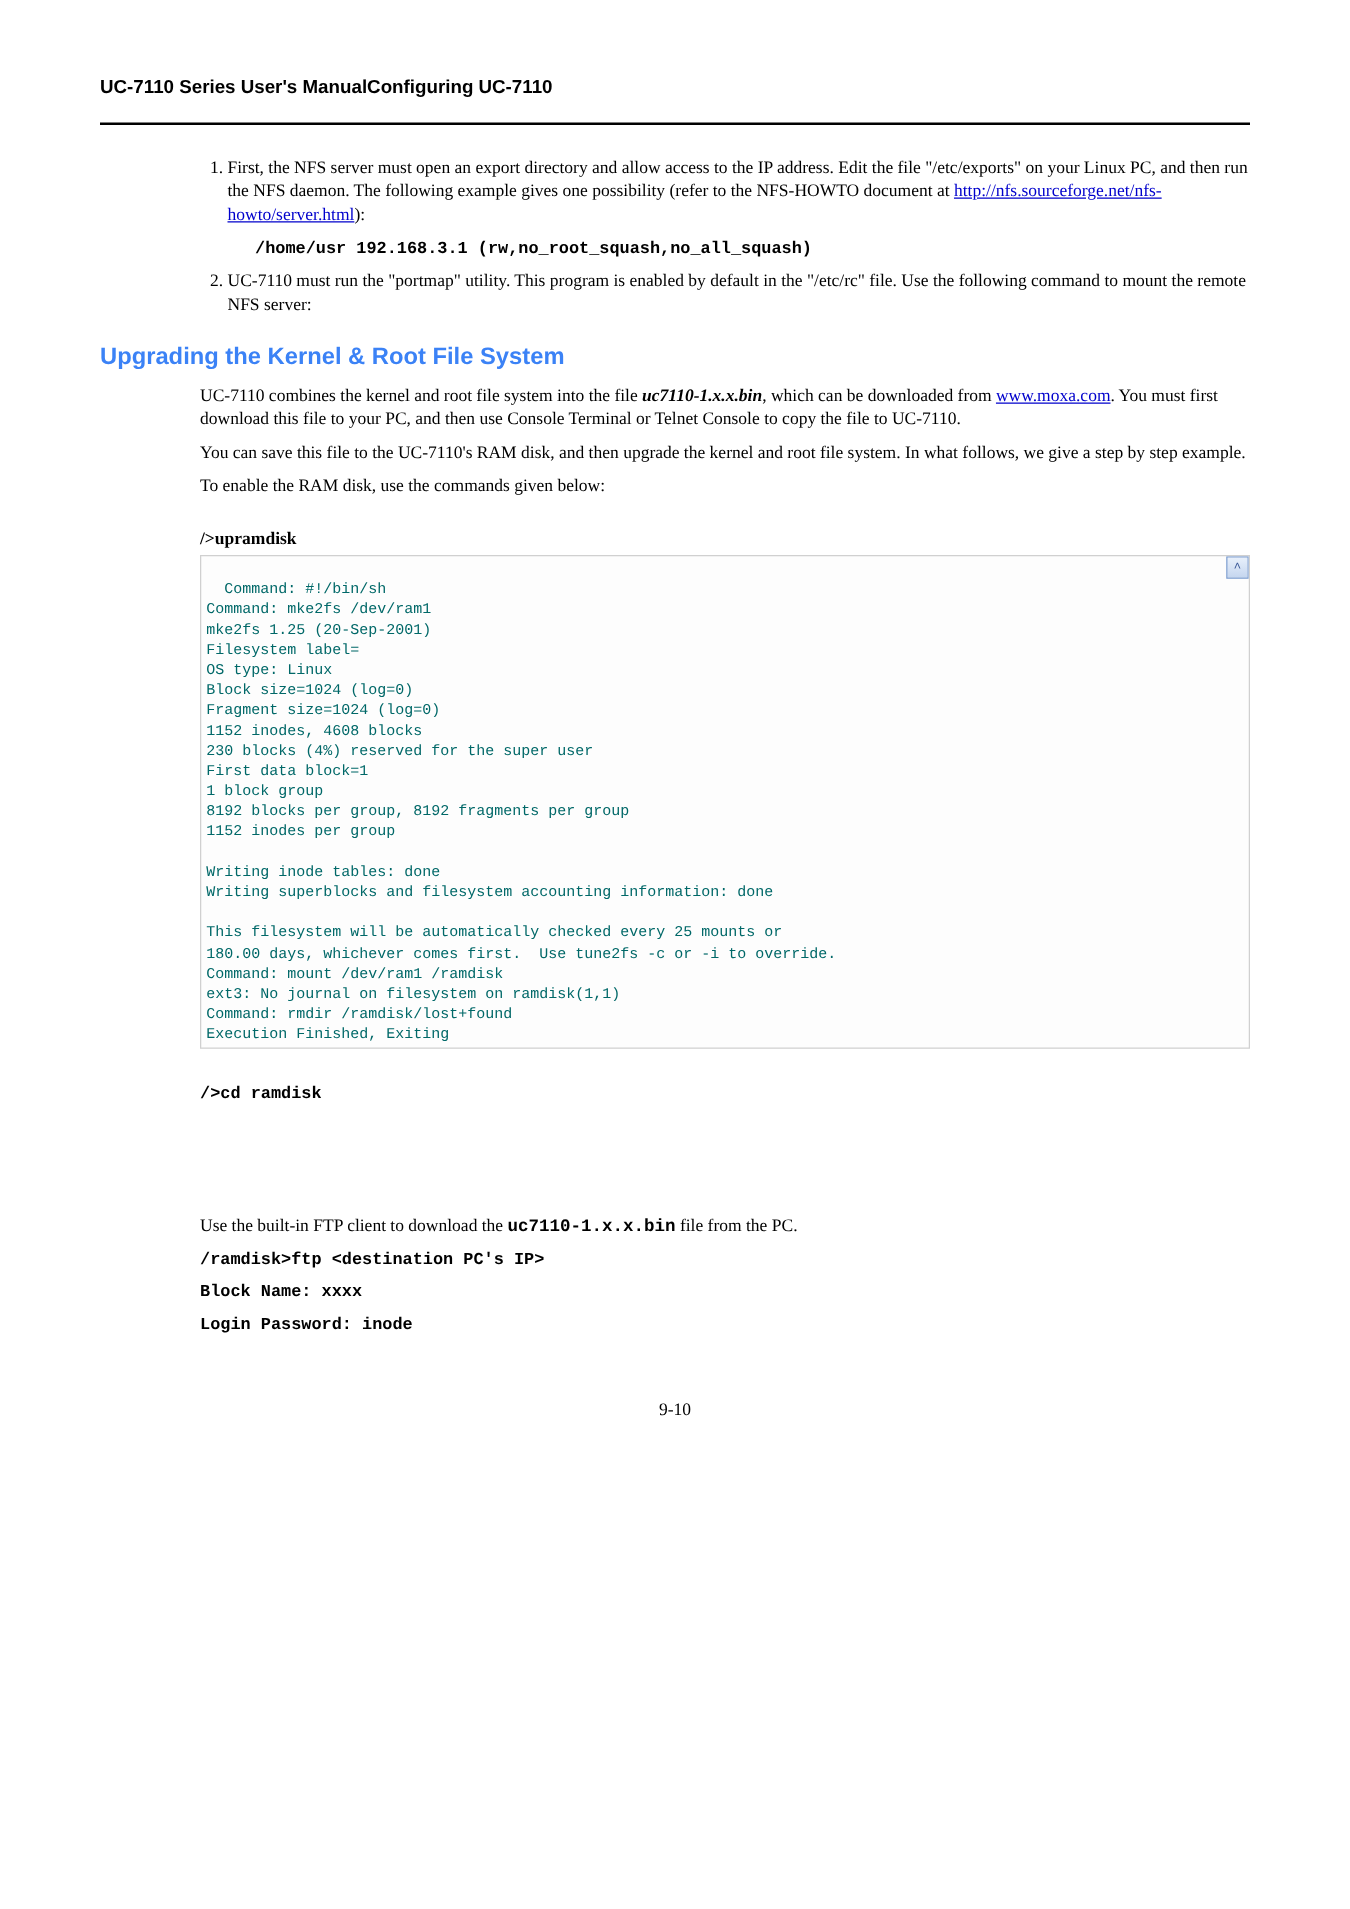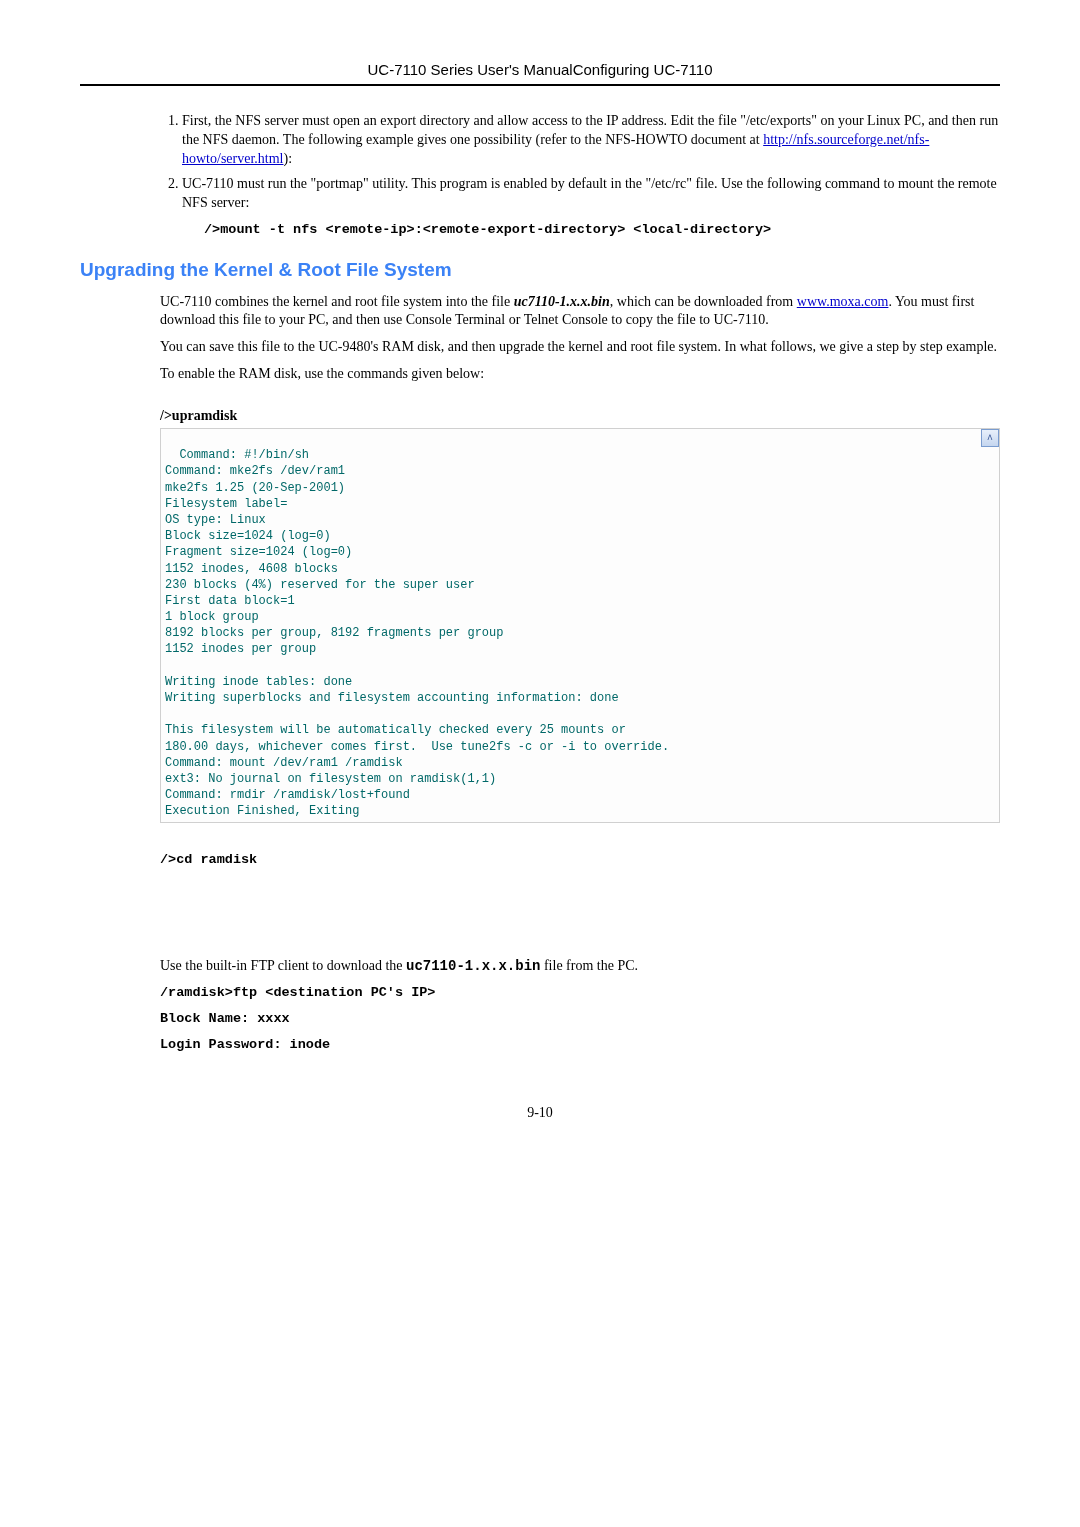--- a/index.html
+++ b/index.html
@@ -8,25 +8,25 @@
     margin: 0;
     padding: 60px 80px 40px 80px;
     font-size: 14px;
     line-height: 1.35;
     color: #000;
     width: 1080px;
     box-sizing: border-box;
   }
   .header-row {
     display: flex;
-    justify-content: center;
+    justify-content: flex-start;
     font-family: Arial, Helvetica, sans-serif;
-    font-weight: normal;
+    font-weight: bold;
     font-size: 15px;
-    padding-bottom: 4px;
+    padding-bottom: 18px;
     border-bottom: 2px solid #000;
     margin-bottom: 26px;
   }
   .content-block {
     margin-left: 80px;
     margin-right: 0;
   }
   ol {
     margin: 0 0 0 0;
     padding-left: 22px;
@@ -118,35 +118,35 @@
 
 <div class="header-row">
   <span>UC-7110 Series User's Manual</span>
   <span>Configuring UC-7110</span>
 </div>
 
 <div class="content-block">
   <ol>
     <li>
       <span>First, the NFS server must open an export directory and allow access to the IP address. Edit the file "/etc/exports" on your Linux PC, and then run the NFS daemon. The following example gives one possibility (refer to the NFS-HOWTO document at </span><a class="link">http://nfs.sourceforge.net/nfs-howto/server.html</a><span>):</span>
+      <div class="mono">/home/usr 192.168.3.1 (rw,no_root_squash,no_all_squash)</div>
     </li>
     <li>
       <span>UC-7110 must run the "portmap" utility. This program is enabled by default in the "/etc/rc" file. Use the following command to mount the remote NFS server:</span>
-      <div class="mono">/&gt;mount -t nfs &lt;remote-ip&gt;:&lt;remote-export-directory&gt; &lt;local-directory&gt;</div>
     </li>
   </ol>
 </div>
 
 <h2>Upgrading the Kernel &amp; Root File System</h2>
 
 <div class="para">
   <span>UC-7110 combines the kernel and root file system into the file </span><span class="bold-italic">uc7110-1.x.x.bin</span><span>, which can be downloaded from </span><a class="link">www.moxa.com</a><span>. You must first download this file to your PC, and then use Console Terminal or Telnet Console to copy the file to UC-7110.</span>
 </div>
 
-<div class="para">You can save this file to the UC-9480's RAM disk, and then upgrade the kernel and root file system. In what follows, we give a step by step example.</div>
+<div class="para">You can save this file to the UC-7110's RAM disk, and then upgrade the kernel and root file system. In what follows, we give a step by step example.</div>
 
 <div class="para">To enable the RAM disk, use the commands given below:</div>
 
 <div class="cmd-prompt">/&gt;upramdisk</div>
 
 <div class="terminal">
   <div class="scroll-arrow">˄</div><span>Command: #!/bin/sh
 Command: mke2fs /dev/ram1
 mke2fs 1.25 (20-Sep-2001)
 Filesystem label=

